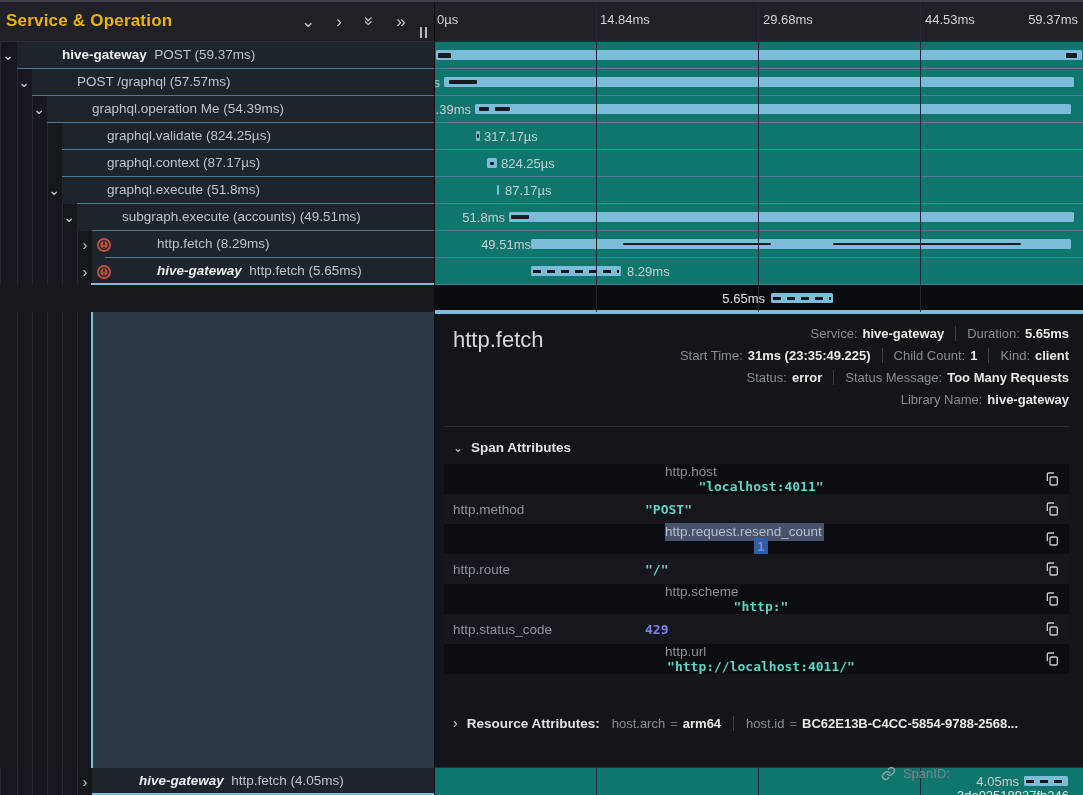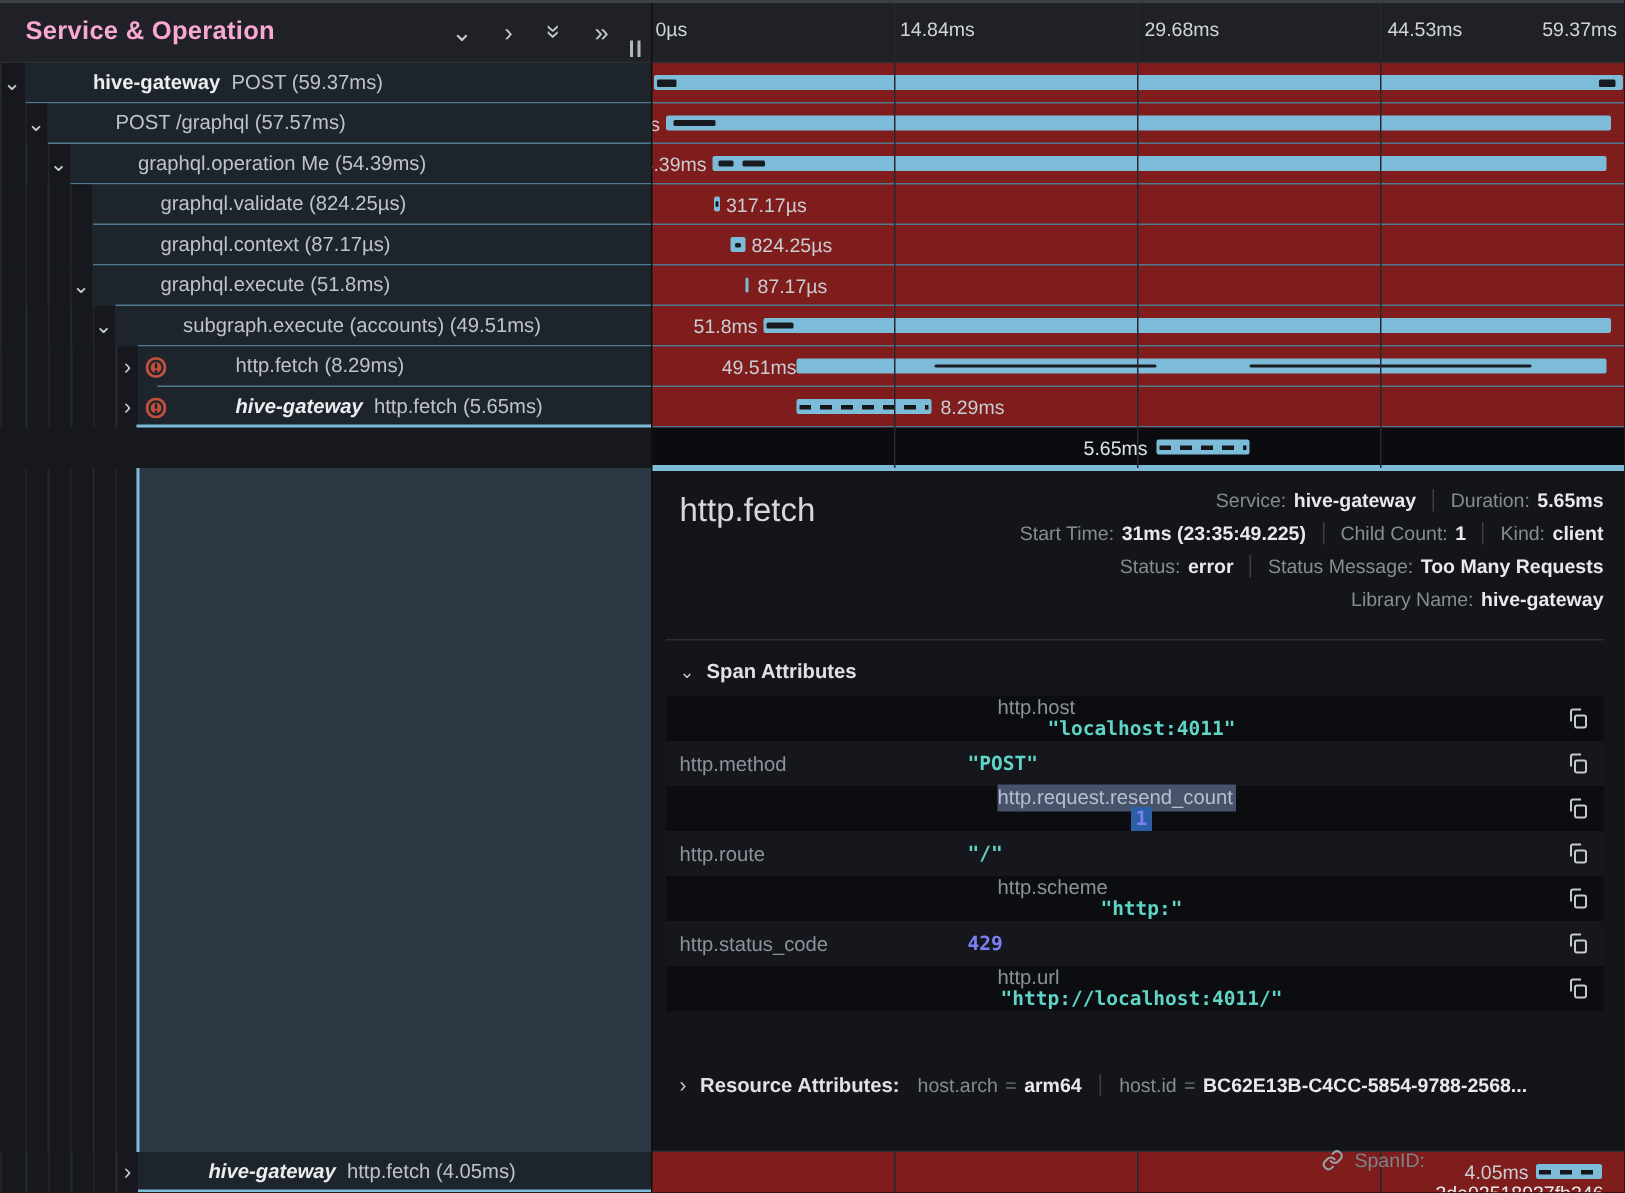--- a/index.html
+++ b/index.html
@@ -11,21 +11,21 @@
   }
   .top-edge { position:absolute; left:0; top:0; width:1083px; height:2px; background:#3c4046; z-index:30; }
 
   
   .left-panel { position:absolute; left:0; top:0; width:434px; height:795px; overflow:hidden; }
   .left-header {
     position:absolute; left:0; top:0; width:434px; height:42px;
     background:#1f2126; border-bottom:1px solid #2a2d33;
     display:flex; align-items:center;
   }
-  .lh-title { font-size:17px; font-weight:bold; color:#f9a8d4; padding-left:17px; letter-spacing:.2px; }
+  .lh-title { font-size:17px; font-weight:bold; color:#eab308; padding-left:6px; letter-spacing:.2px; }
   .lh-icons { position:absolute; right:24px; top:0; height:42px; display:flex; align-items:center; gap:13px; }
   .hicon { width:18px; height:18px; display:flex; align-items:center; justify-content:center;
            color:#c6c9cd; font-size:17px; cursor:pointer; line-height:1; }
   .hicon.rot { transform:rotate(90deg); }
 
   .tree-rows { position:absolute; left:0; top:42px; width:434px; }
   .trow { position:relative; width:434px; height:27px; background:#1d242c; }
   .t-gutter {
     position:absolute; left:0; top:0; bottom:0; background:#16181d; overflow:hidden;
     background-image:repeating-linear-gradient(90deg, transparent 0 14px, #262a30 14px 15px);
@@ -45,21 +45,21 @@
     background-image:repeating-linear-gradient(90deg, transparent 0 14px, #24272c 14px 15px);
     background-position:3px 0;
   }
   .expanded-block {
     position:absolute; left:91px; top:0; width:343px; height:456px;
     background:#2b3944; border-left:2px solid #7cbcd9;
   }
   .bottom-edge-left { position:absolute; left:92px; bottom:0; width:342px; height:2px; background:#7cbcd9; z-index:6; }
 
   
-  .right-panel { position:absolute; left:434px; top:0; width:649px; height:795px; overflow:hidden; background:#7f1d1d; }
+  .right-panel { position:absolute; left:434px; top:0; width:649px; height:795px; overflow:hidden; background:#0f766e; }
   .panel-split { position:absolute; left:434px; top:0; width:1px; height:795px; background:#0d0f12; z-index:7; }
   .gridline { position:absolute; top:0; width:1px; height:795px; background:#25282e; z-index:2; }
   .right-header { position:absolute; left:0; top:0; width:649px; height:42px; background:#1f2126; border-bottom:1px solid #2a2d33; z-index:1; }
   .tick { position:absolute; top:12px; font-size:13px; font-weight:500; color:#d0d3d7; z-index:3; white-space:nowrap; }
 
   .t-rowsR { position:absolute; left:0; top:42px; width:649px; z-index:1; }
   .rrow { position:relative; width:649px; height:27px; border-bottom:1px solid #4f7a91; }
   .rrow.sel { background:#0a0c0f; border-bottom:2px solid #7cbcd9; }
   .bar { position:absolute; top:8px; height:10px; background:#7cbcd9; border-radius:1.5px; z-index:3; }
   .seg { position:absolute; background:#171a1f; border-radius:1px; }

